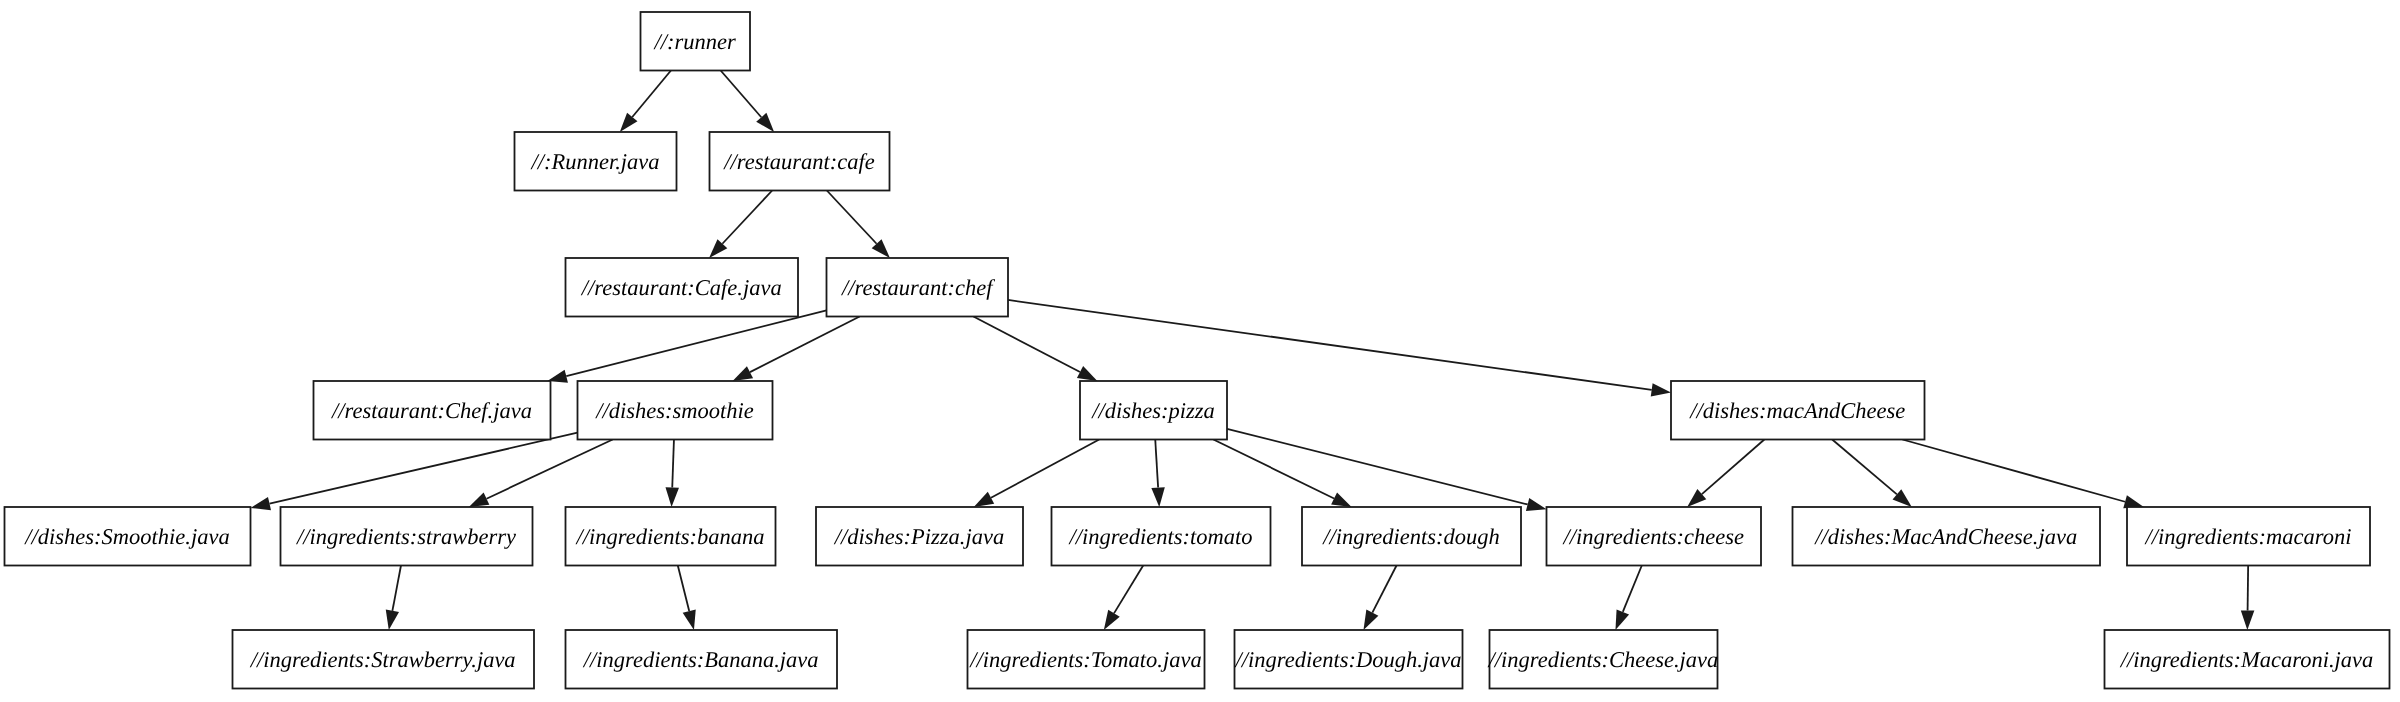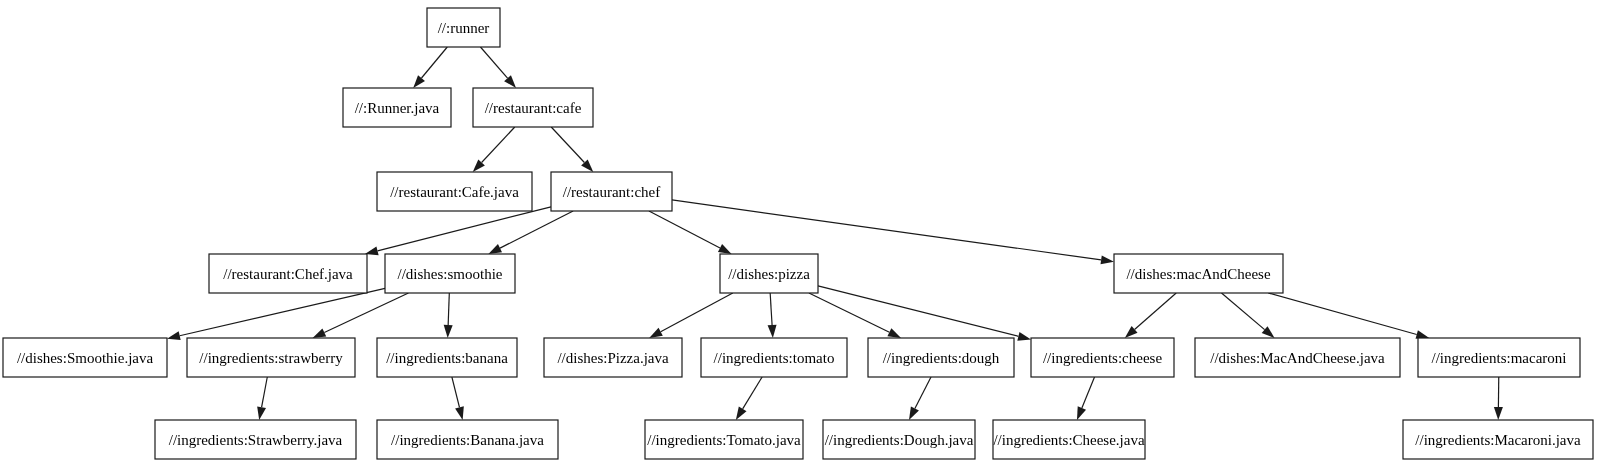--- a/index.html
+++ b/index.html
@@ -7,20 +7,21 @@
     padding: 0;
     background: #ffffff;
   }
   .graph-wrap {
     position: relative;
     width: 1600px;
     height: 468px;
     background: #ffffff;
     overflow: hidden;
     font-family: "Liberation Serif", "DejaVu Serif", serif;
+    font-style: italic;
   }
   svg text {
     font-family: "Liberation Serif", "DejaVu Serif", serif;
   }
 </style>
 </head>
 <body>
 
 <div class="graph-wrap">
   <svg id="graph-svg" width="1600" height="468" viewBox="0 0 1600 468" xmlns="http://www.w3.org/2000/svg">

